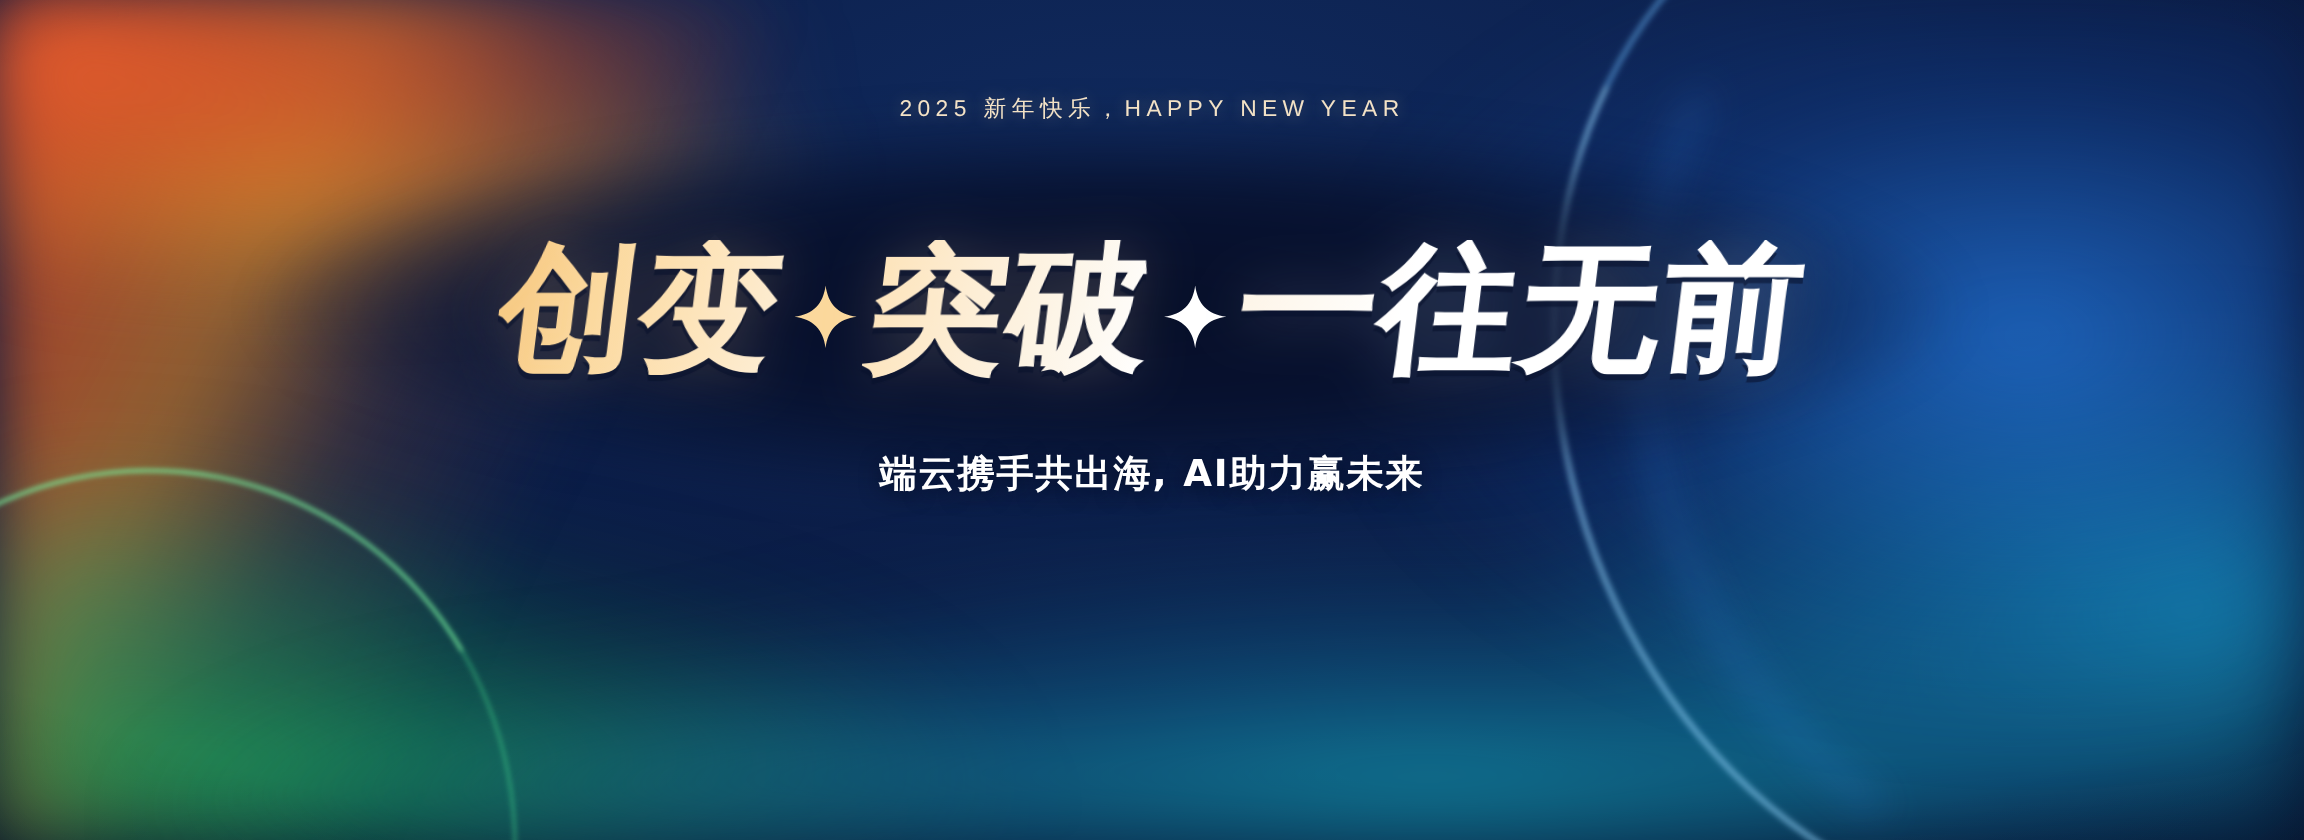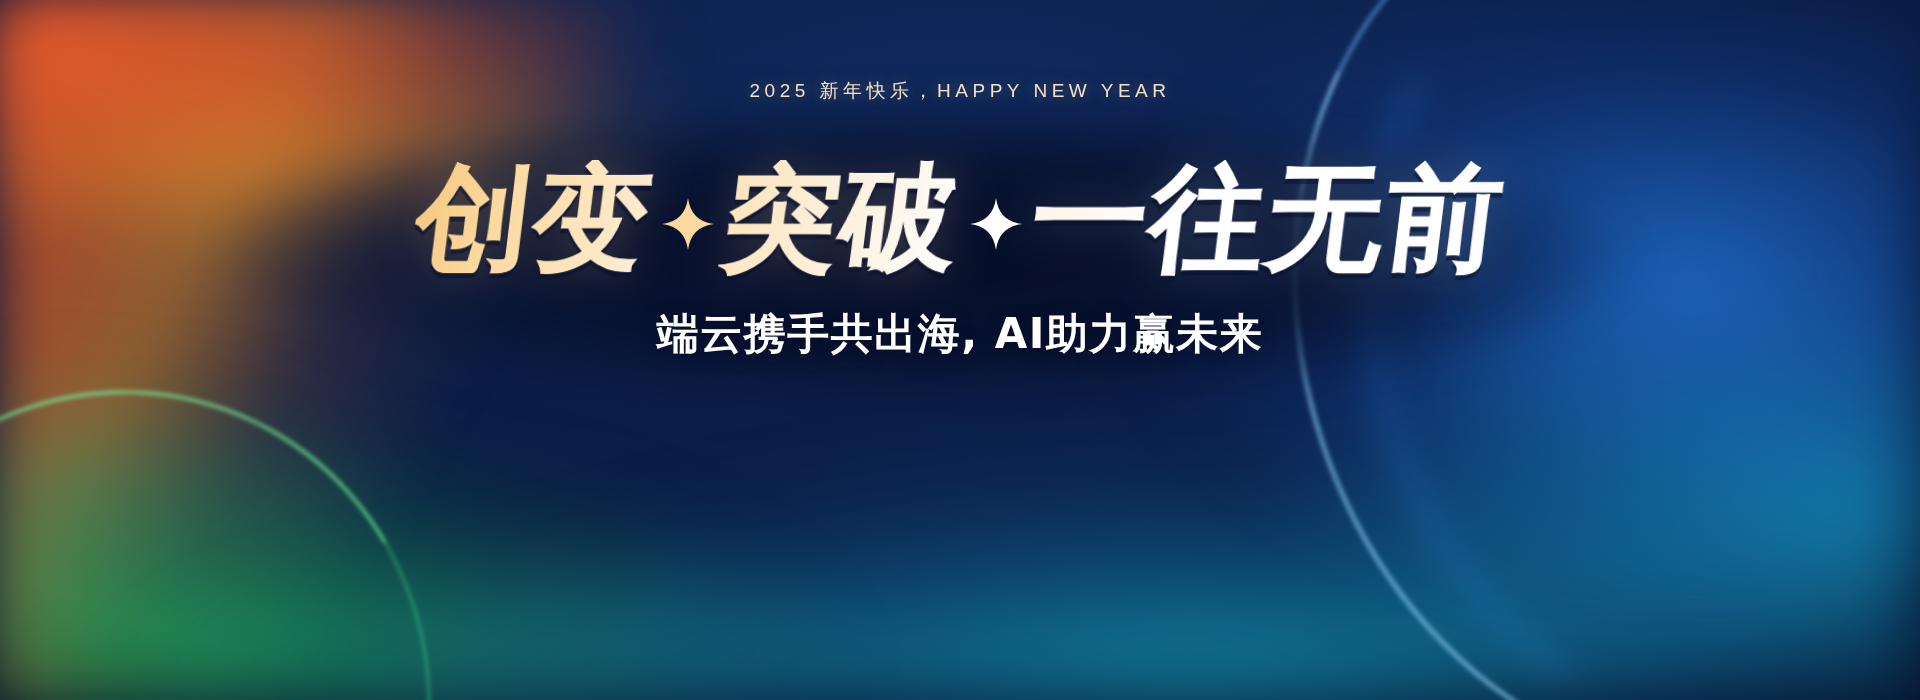--- a/index.html
+++ b/index.html
@@ -99,20 +99,21 @@
     background:
       radial-gradient(120% 115% at 50% 45%, rgba(0,0,0,0) 52%, rgba(2,5,16,0.55) 100%);
   }
 
   
   #content {
     position:relative; z-index:5;
     width:100%; height:100%;
     display:flex; flex-direction:column;
     align-items:center;
+    gap:40px;
   }
 
   .tagline {
     margin-top:78px;
     font-size:19px;
     letter-spacing:4.5px;
     color:#f3e2c6;
     white-space:nowrap;
     text-shadow:0 0 14px rgba(245,214,160,0.30);
   }
@@ -152,22 +153,22 @@
     flex:0 0 auto;
     align-self:center;
     position:relative;
     top:6px;
   }
   .sparkle svg { display:block; width:100%; height:100%; }
   .sparkle-a path { fill:#fbd89c; }
   .sparkle-b path { fill:#ffffff; }
 
   .subtitle {
-    margin-top:30px;
-    font-size:42px;
+    margin-top:18px;
+    font-size:31px;
     font-weight:bold;
     letter-spacing:1.5px;
     color:#ffffff;
     white-space:nowrap;
     font-family:"DejaVu Sans", sans-serif;
     text-shadow:0 3px 16px rgba(4,12,34,0.70);
   }
 </style>
 </head>
 <body>

